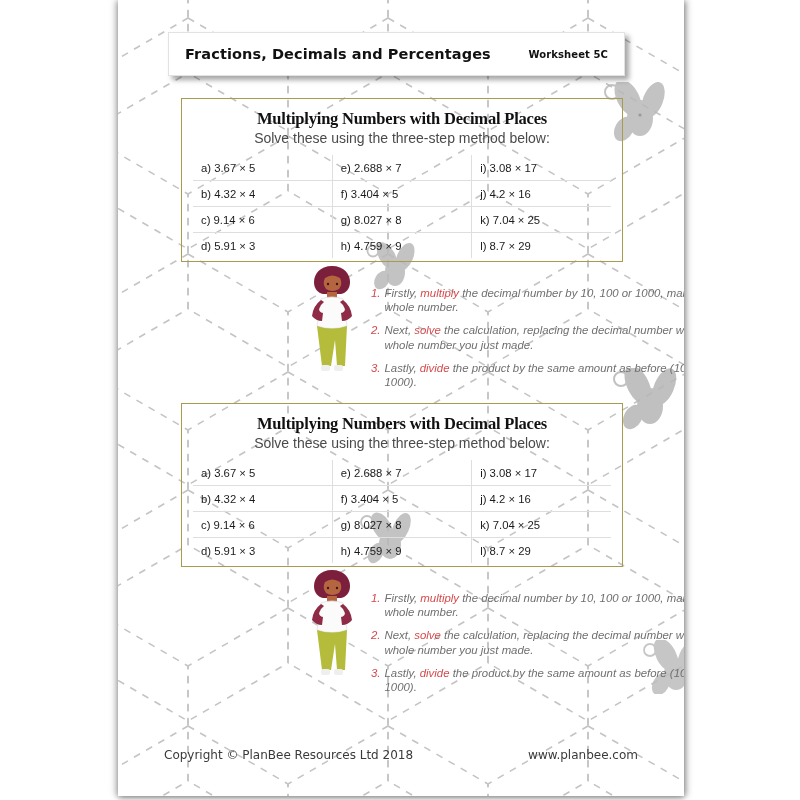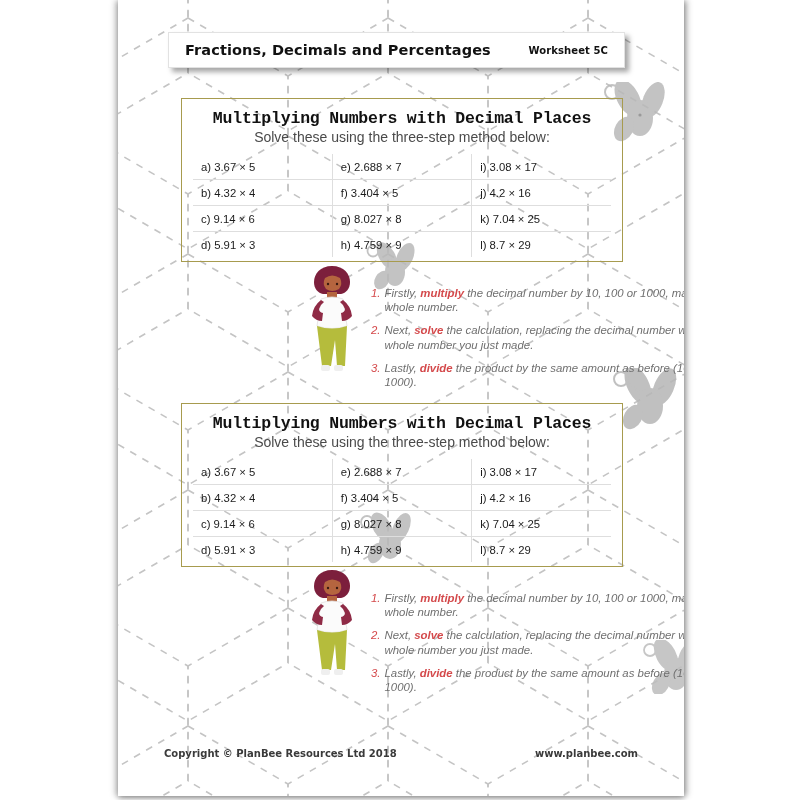--- a/index.html
+++ b/index.html
@@ -15,21 +15,21 @@
     position:absolute;left:118px;top:0px;width:566px;height:796px;
     background:#ffffff;
     box-shadow:3px 0 6px rgba(0,0,0,.30), -3px 0 6px rgba(0,0,0,.22), 0 3px 5px rgba(0,0,0,.20);
     overflow:hidden;
   }
   #hexlayer{position:absolute;inset:0;pointer-events:none;}
   #hexlayer svg{position:absolute;left:-130px;top:-40px;}
 
   
   .header-box{
-    position:absolute;left:50px;top:32px;width:457px;height:36px;
+    position:absolute;left:50px;top:32px;width:457px;height:44px;
     background:#fff;border:1px solid #e2e2e2;
     box-shadow:4px 4px 5px rgba(0,0,0,.35);
     display:flex;align-items:center;justify-content:space-between;
     padding:0 16px;box-sizing:border-box;z-index:5;
   }
   .header-title,.header-sheet{
     font-family:"DejaVu Sans", sans-serif;
     font-weight:bold;color:#111;letter-spacing:.1px;
   }
   .header-title{font-size:14.5px;}
@@ -37,21 +37,21 @@
 
   
   .panel{
     position:absolute;left:63px;width:440px;
     border:1.4px solid #a79b4e;background:transparent;z-index:4;
   }
   .panel.one{top:98px;height:162px;}
   .panel.two{top:403px;height:162px;}
 
   .ws-title{
-    text-align:center;font-family:Liberation Mono, monospace;font-weight:bold;
+    text-align:center;font-family:Liberation Serif, serif;font-weight:bold;
     font-size:16.5px;color:#111;margin-top:10px;letter-spacing:-.2px;
   }
   .ws-sub{
     text-align:center;font-size:14px;color:#4a4a4a;margin-top:1px;
     font-family:"Liberation Sans", sans-serif;
   }
 
   
   .qtable{
     margin:9px 11px 0 11px;border-collapse:collapse;width:418px;
@@ -70,21 +70,21 @@
   .steps{position:absolute;left:253px;width:358px;z-index:4;}
   .steps.one{top:286px;}
   .steps.two{top:591px;}
   .step{
     display:flex;margin-bottom:9px;font-style:italic;
     font-size:11.4px;line-height:14.2px;color:#6f6f6f;
     font-family:"Liberation Sans", sans-serif;
   }
   .step-num{color:#d4494b;flex:0 0 auto;margin-right:4px;}
   .step-txt{flex:1 1 auto;}
-  .kw{color:#d4494b;font-weight:bold;font-style:italic;}
+  .kw{color:#d4494b;font-weight:normal;font-style:italic;}
 
   
   .figure{position:absolute;width:62px;height:118px;z-index:4;}
   .figure.one{left:183px;top:262px;}
   .figure.two{left:183px;top:566px;}
 
   
   .bee{position:absolute;z-index:3;pointer-events:none;opacity:.85;}
   .bee.b1{left:480px;top:82px;}
   .bee.b2{left:245px;top:242px;}
@@ -92,21 +92,21 @@
   .bee.b4{left:238px;top:512px;}
   .bee.b5{left:520px;top:640px;}
 
   
   .footer{
     position:absolute;left:0;top:748px;width:566px;z-index:5;
     display:flex;justify-content:space-between;padding:0 46px;
     box-sizing:border-box;
   }
   .footer span{
-    font-size:10px;font-weight:bold;color:#3a3a3a;
+    font-size:12px;font-weight:normal;color:#3a3a3a;
     font-family:"DejaVu Sans", sans-serif;
   }
 </style>
 </head>
 <body>
 
 <div id="stage">
 
   <div id="page">
 

